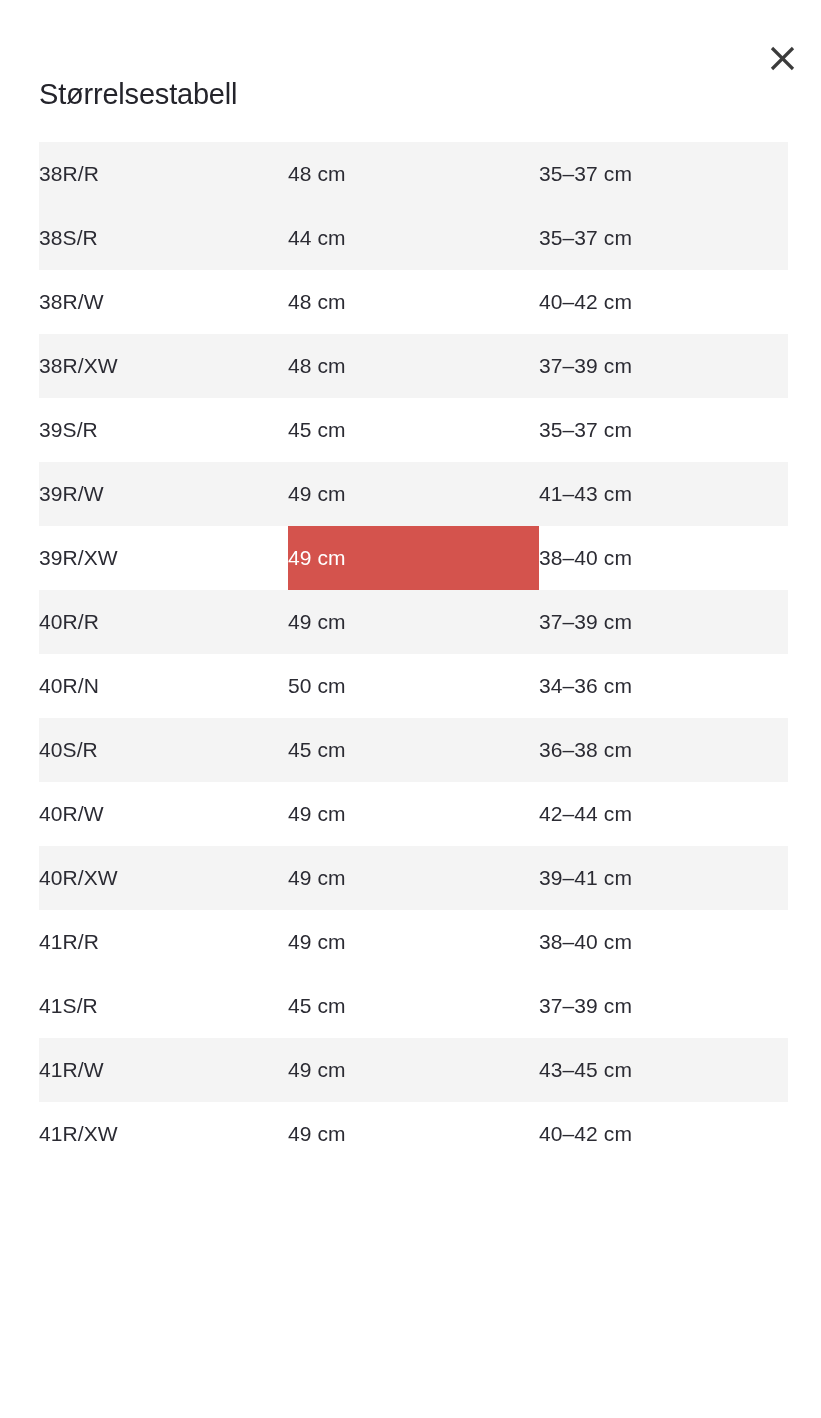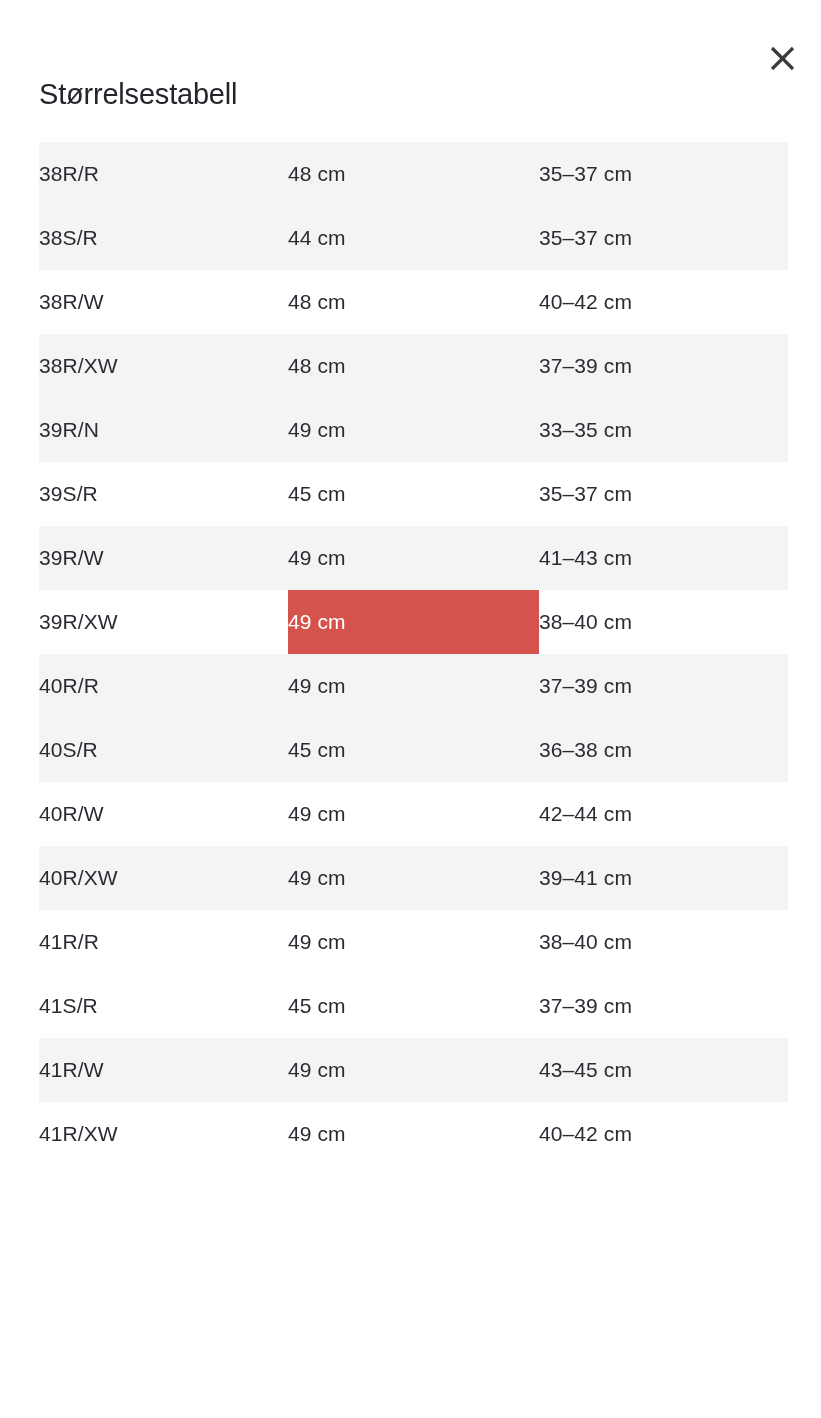--- a/index.html
+++ b/index.html
@@ -118,44 +118,44 @@
           <tr>
             <td>38R/W</td>
             <td>48 cm</td>
             <td>40–42 cm</td>
           </tr>
           <tr class="striped">
             <td>38R/XW</td>
             <td>48 cm</td>
             <td>37–39 cm</td>
           </tr>
-          <tr class="striped">
-            <td>39R/N</td>
-            <td>49 cm</td>
-            <td>33–35 cm</td>
-          </tr>
           <tr>
             <td>39S/R</td>
             <td>45 cm</td>
             <td>35–37 cm</td>
           </tr>
           <tr class="striped">
             <td>39R/W</td>
             <td>49 cm</td>
             <td>41–43 cm</td>
           </tr>
           <tr>
             <td>39R/XW</td>
             <td class="highlight">49 cm</td>
             <td>38–40 cm</td>
           </tr>
           <tr class="striped">
             <td>40R/R</td>
             <td>49 cm</td>
             <td>37–39 cm</td>
+          </tr>
+          <tr>
+            <td>40R/N</td>
+            <td>50 cm</td>
+            <td>34–36 cm</td>
           </tr>
           <tr class="striped">
             <td>40S/R</td>
             <td>45 cm</td>
             <td>36–38 cm</td>
           </tr>
           <tr>
             <td>40R/W</td>
             <td>49 cm</td>
             <td>42–44 cm</td>

